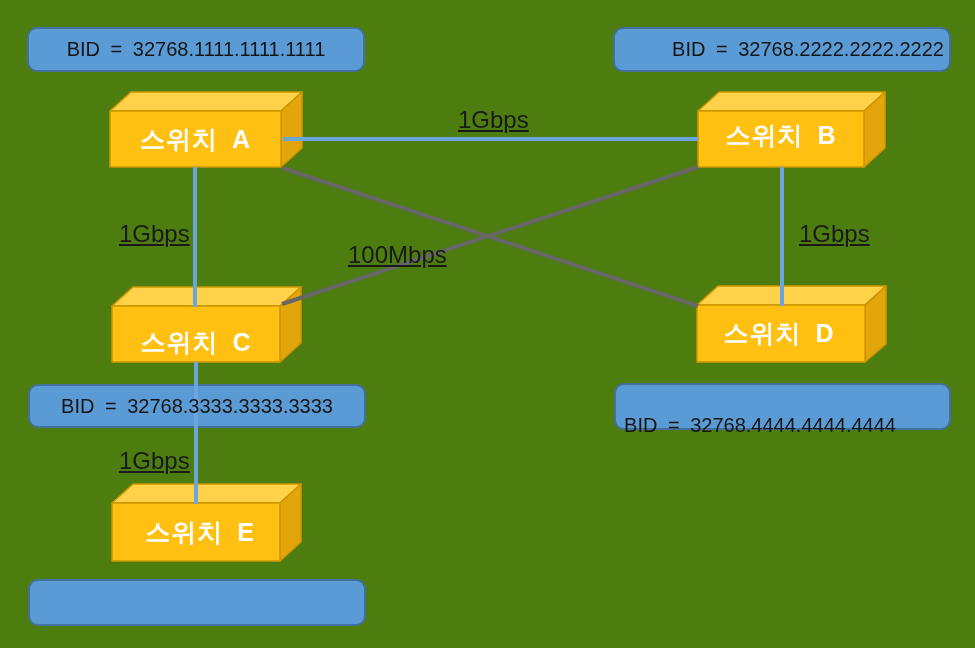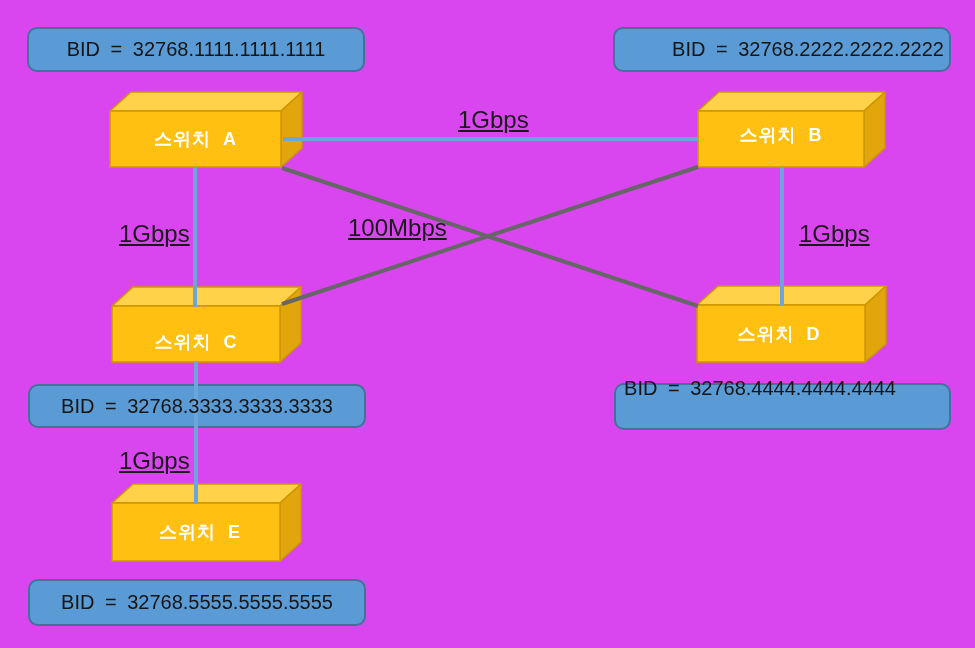--- a/index.html
+++ b/index.html
@@ -1,31 +1,31 @@
 <!DOCTYPE html>
 <html><head>
 <meta charset="utf-8">
 <style>
   html,body { margin:0; padding:0; background:#ffffff; }
   .stage {
-    position:relative; width:975px; height:648px; background:#d946ef;
+    position:relative; width:975px; height:648px; background:#4d7c0f;
     font-family:"Liberation Sans","DejaVu Sans",sans-serif; overflow:hidden;
   }
   .layer-svg { position:absolute; left:0; top:0; z-index:2; }
   .bid-box {
     position:absolute; z-index:1; box-sizing:border-box;
     background:#5B9BD5; border:2px solid #41719C; border-radius:10px;
   }
   .bid-text {
     position:absolute; z-index:3; display:flex; align-items:center; justify-content:center;
     font-size:20px; color:#151515; word-spacing:5px; white-space:nowrap;
   }
   .switch-label {
     position:absolute; z-index:3; display:flex; align-items:center; justify-content:center;
-    font-size:18px; font-weight:bold; color:#ffffff; letter-spacing:1px; word-spacing:6px;
+    font-size:25px; font-weight:bold; color:#ffffff; letter-spacing:1px; word-spacing:6px;
     white-space:nowrap;
   }
   .link-label {
     position:absolute; z-index:3; font-size:24px; color:#1a1a1a; white-space:nowrap;text-decoration:underline;
   }
   .face { stroke:#CE9600; stroke-width:1.5; stroke-linejoin:round; }
   .link { stroke-width:4; fill:none; }
 </style>
 </head>
 <body>
@@ -75,28 +75,27 @@
 
     <line class="link" x1="283" y1="139" x2="698" y2="139" stroke="#6BA5DC"></line>
     <line class="link" x1="195" y1="167" x2="195" y2="307" stroke="#6BA5DC"></line>
     <line class="link" x1="782" y1="167" x2="782" y2="306" stroke="#6BA5DC"></line>
     <line class="link" x1="196" y1="362" x2="196" y2="504" stroke="#6BA5DC"></line>
   </svg>
 
   <div class="bid-text" style="left:27px;top:27px;width:338px;height:45px">BID = 32768.1111.1111.1111</div>
   <div class="bid-text" style="left:639px;top:27px;width:338px;height:45px">BID = 32768.2222.2222.2222</div>
   <div class="bid-text" style="left:28px;top:384px;width:338px;height:44px">BID = 32768.3333.3333.3333</div>
-  <div class="bid-text" style="left:614px;top:365px;width:292px;height:47px">BID = 32768.4444.4444.4444</div>
-  <div class="bid-text" style="left:28px;top:579px;width:338px;height:47px">BID = 32768.5555.5555.5555</div>
+  <div class="bid-text" style="left:614px;top:402px;width:292px;height:47px">BID = 32768.4444.4444.4444</div>
 
   <div class="switch-label" style="left:110px;top:111px;width:171px;height:56px">스위치 A</div>
   <div class="switch-label" style="left:698px;top:111px;width:166px;height:48px">스위치 B</div>
   <div class="switch-label" style="left:112px;top:306px;width:168px;height:72px">스위치 C</div>
   <div class="switch-label" style="left:695px;top:305px;width:168px;height:57px">스위치 D</div>
   <div class="switch-label" style="left:116px;top:503px;width:168px;height:58px">스위치 E</div>
 
   <div class="link-label" style="left:458px;top:106px">1Gbps</div>
   <div class="link-label" style="left:119px;top:220px">1Gbps</div>
   <div class="link-label" style="left:799px;top:220px">1Gbps</div>
   <div class="link-label" style="left:119px;top:447px">1Gbps</div>
-  <div class="link-label" style="left:348px;top:214px">100Mbps</div>
+  <div class="link-label" style="left:348px;top:241px">100Mbps</div>
 
 </div>
 
 </body></html>

